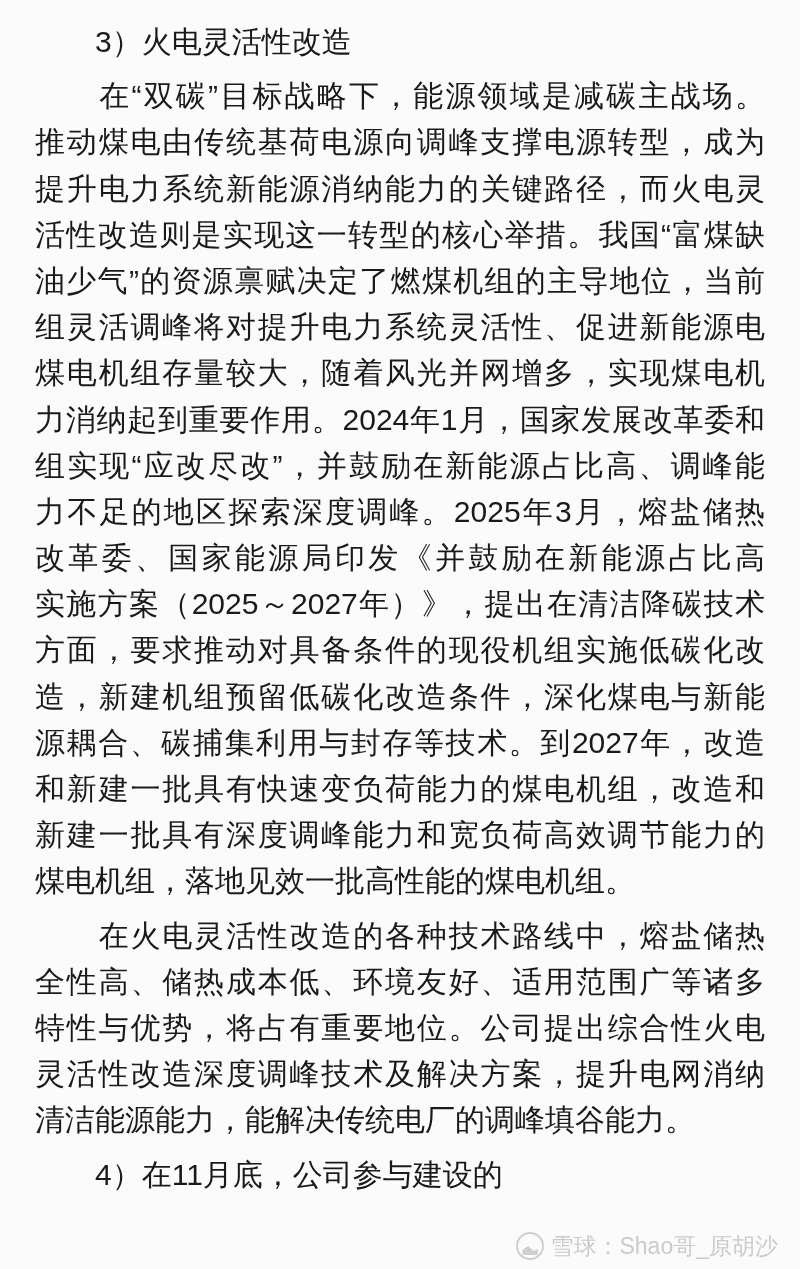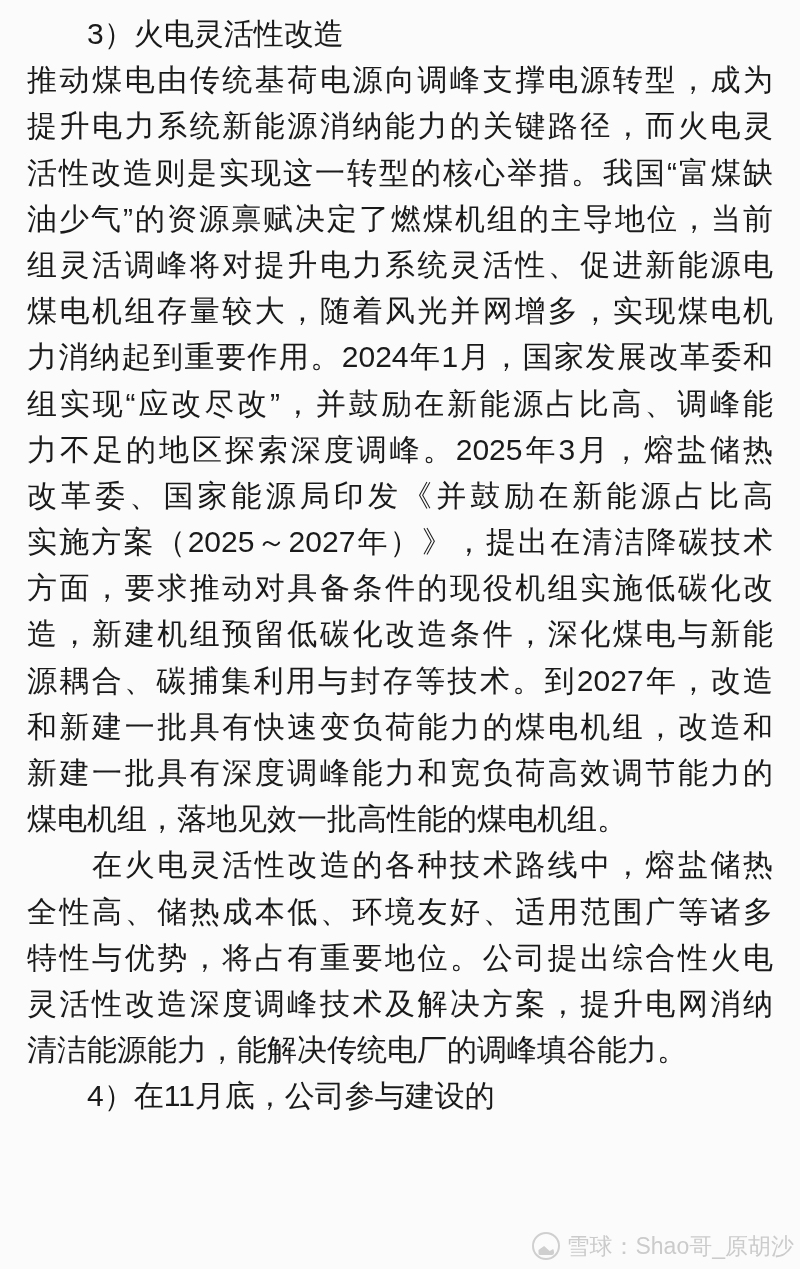--- a/index.html
+++ b/index.html
@@ -19,38 +19,38 @@
     top: 11px;
     left: 27px;
     right: 27px;
     color: #1a1a1a;
     font-size: 30px;
     line-height: 46.2px;
     font-weight: 400;
     letter-spacing: 0;
   }
   .para {
-    margin: 0;
+    margin: 8px;
     padding: 0;
   }
   .line {
     height: 46.2px;
     overflow: hidden;
     text-align: left;
     white-space: pre;
   }
   .line.stretch {
     white-space: normal;
     text-align: justify;
     text-align-last: justify;
     text-justify: inter-character;
   }
   .watermark {
     position: absolute;
-    right: 6px;
+    right: 22px;
     bottom: 9px;
     display: flex;
     align-items: flex-end;
     gap: 6px;
     color: #c7c7c7;
     opacity: 0.92;
     pointer-events: none;
   }
   .wm-icon {
     width: 28px;
@@ -80,20 +80,21 @@
 </style>
 </head>
 <body>
 
 <div class="page">
   <div class="article" id="article-body">
       <div class="para">
         <div class="line">　　3）火电灵活性改造</div>
       </div>
       <div class="para">
+        <div class="line stretch">　　在“双碳”目标战略下，能源领域是减碳主战场。</div>
         <div class="line stretch">推动煤电由传统基荷电源向调峰支撑电源转型，成为</div>
         <div class="line stretch">提升电力系统新能源消纳能力的关键路径，而火电灵</div>
         <div class="line stretch">活性改造则是实现这一转型的核心举措。我国“富煤缺</div>
         <div class="line stretch">油少气”的资源禀赋决定了燃煤机组的主导地位，当前</div>
         <div class="line stretch">组灵活调峰将对提升电力系统灵活性、促进新能源电</div>
         <div class="line stretch">煤电机组存量较大，随着风光并网增多，实现煤电机</div>
         <div class="line stretch">力消纳起到重要作用。2024年1月，国家发展改革委和</div>
         <div class="line stretch">组实现“应改尽改”，并鼓励在新能源占比高、调峰能</div>
         <div class="line stretch">力不足的地区探索深度调峰。2025年3月，熔盐储热</div>
         <div class="line stretch">改革委、国家能源局印发《并鼓励在新能源占比高</div>

